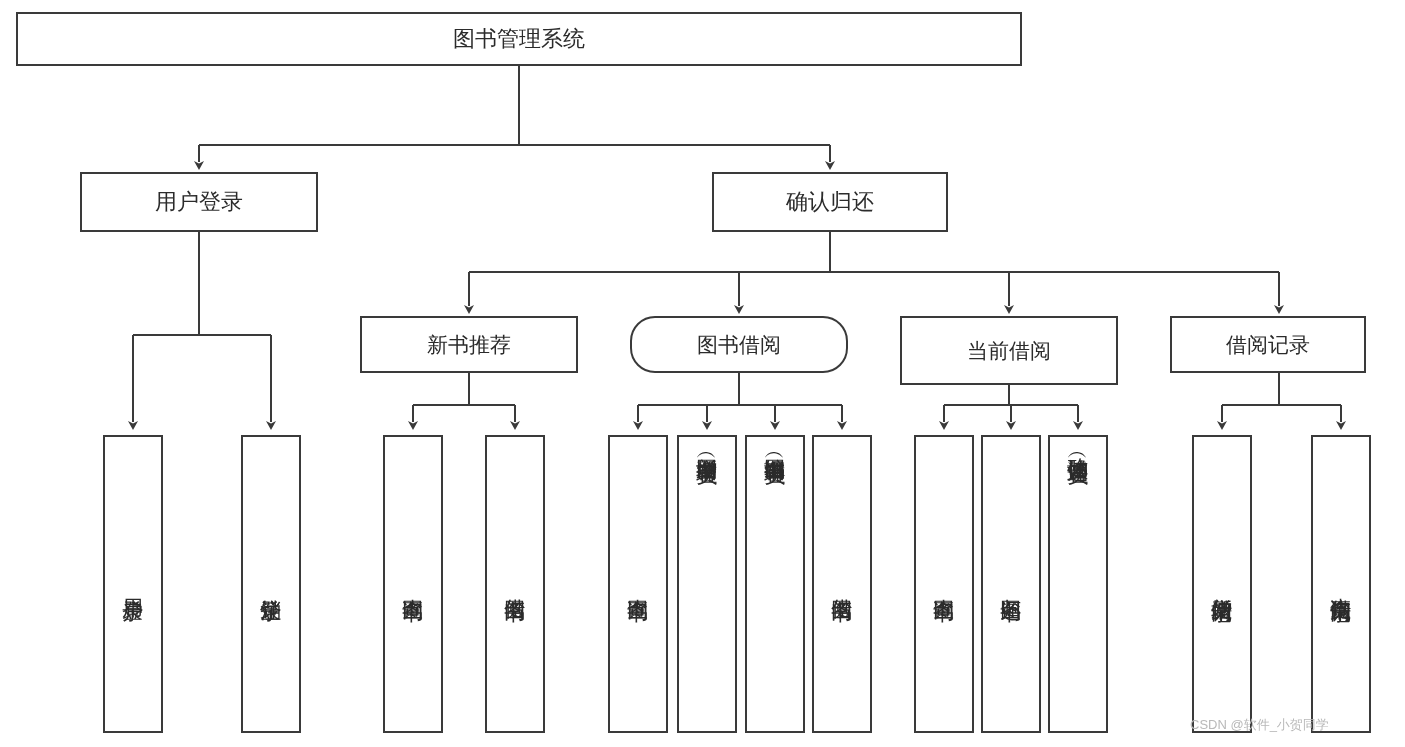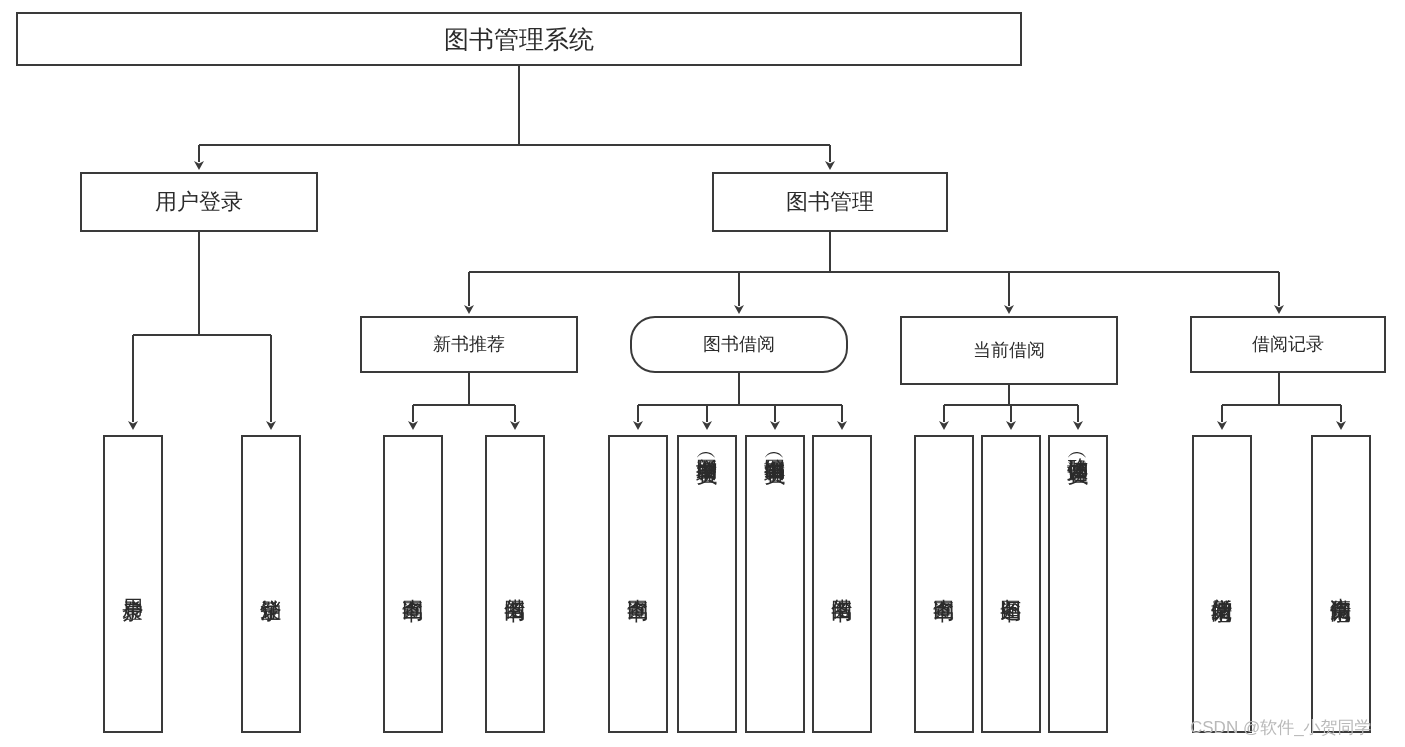--- a/index.html
+++ b/index.html
@@ -35,43 +35,43 @@
     justify-content: center;
     overflow: hidden;
   }
   .node .label {
     color: #2b2b2b;
     text-align: center;
     line-height: 1.12;
     letter-spacing: 0px;
     white-space: nowrap;
   }
-  .node.root .label { font-size: 25px; }
+  .node.root .label { font-size: 22px; }
   .node.lvl1 .label { font-size: 22px; }
-  .node.lvl2 .label { font-size: 18px; }
+  .node.lvl2 .label { font-size: 21px; }
   .node.leaf {
     align-items: flex-start;
     padding-top: 4px;
   }
   .node.leaf .label {
     writing-mode: vertical-rl;
     text-orientation: upright;
     font-size: 21px;
     line-height: 1.02;
     letter-spacing: 1px;
     white-space: pre;
   }
   .node.leaf.center-v {
     align-items: center;
     padding-top: 0;
   }
   .watermark {
     position: absolute;
     color: #b9b9b9;
-    font-size: 17px;
+    font-size: 13px;
     white-space: nowrap;
     user-select: none;
   }
 </style>
 </head>
 <body>
 
 <div id="canvas">
 
   <svg class="wires" viewBox="0 0 1405 747">
@@ -126,33 +126,33 @@
   </svg>
 
   <div class="node root" style="left:16px; top:12px; width:1006px; height:54px;">
     <span class="label">图书管理系统</span>
   </div>
 
   <div class="node lvl1" style="left:80px; top:172px; width:238px; height:60px;">
     <span class="label">用户登录</span>
   </div>
   <div class="node lvl1" style="left:712px; top:172px; width:236px; height:60px;">
-    <span class="label">图书管理</span>
+    <span class="label">确认归还</span>
   </div>
 
   <div class="node lvl2" style="left:360px; top:316px; width:218px; height:57px;">
     <span class="label">新书推荐</span>
   </div>
   <div class="node lvl2" style="left:630px; top:316px; width:218px; height:57px;border-radius:25px;">
     <span class="label">图书借阅</span>
   </div>
   <div class="node lvl2" style="left:900px; top:316px; width:218px; height:69px;">
     <span class="label">当前借阅</span>
   </div>
-  <div class="node lvl2" style="left:1170px; top:316px; width:196px; height:57px;margin-left:20px;">
+  <div class="node lvl2" style="left:1170px; top:316px; width:196px; height:57px;">
     <span class="label">借阅记录</span>
   </div>
 
   <div class="node leaf center-v" style="left:103px; top:435px; width:60px; height:298px;">
     <span class="label">用户登录</span>
   </div>
   <div class="node leaf center-v" style="left:241px; top:435px; width:60px; height:298px;">
     <span class="label">注销登录</span>
   </div>
 

